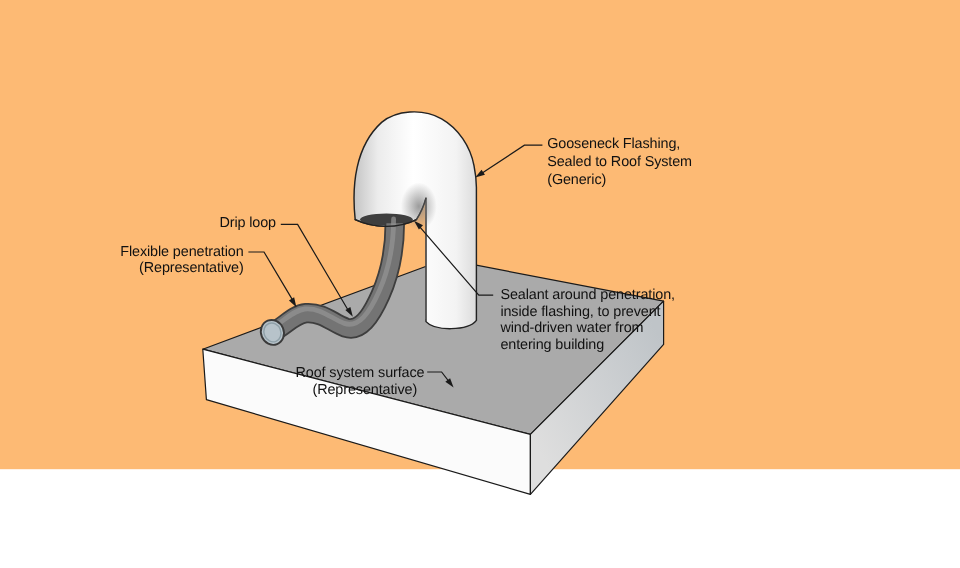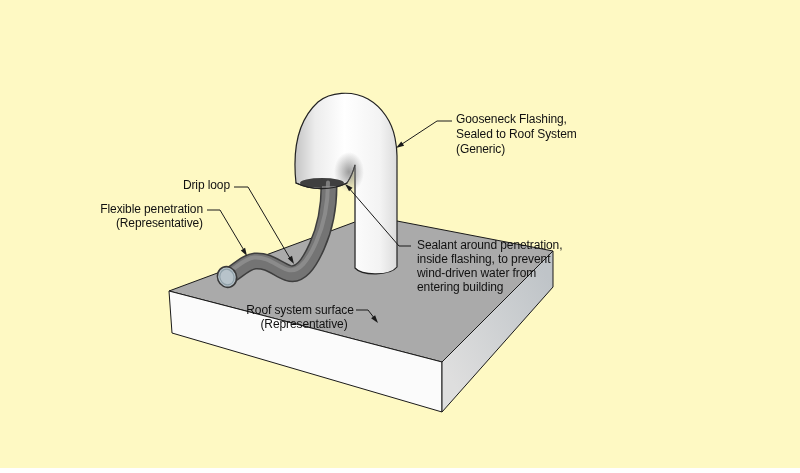--- a/index.html
+++ b/index.html
@@ -6,22 +6,22 @@
     margin: 0;
     padding: 0;
     background: #ffffff;
     width: 800px;
     height: 473px;
     overflow: hidden;
   }
   #stage {
     position: relative;
     width: 800px;
-    height: 468px;
-    background: #fef9c3;
+    height: 391px;
+    background: #fdba74;
     font-family: "Liberation Sans", sans-serif;
   }
   svg text {
     font-family: "Liberation Sans", sans-serif;
     font-size: 12px;
     letter-spacing: -0.1px;
   }
 </style>
 </head>
 <body>

